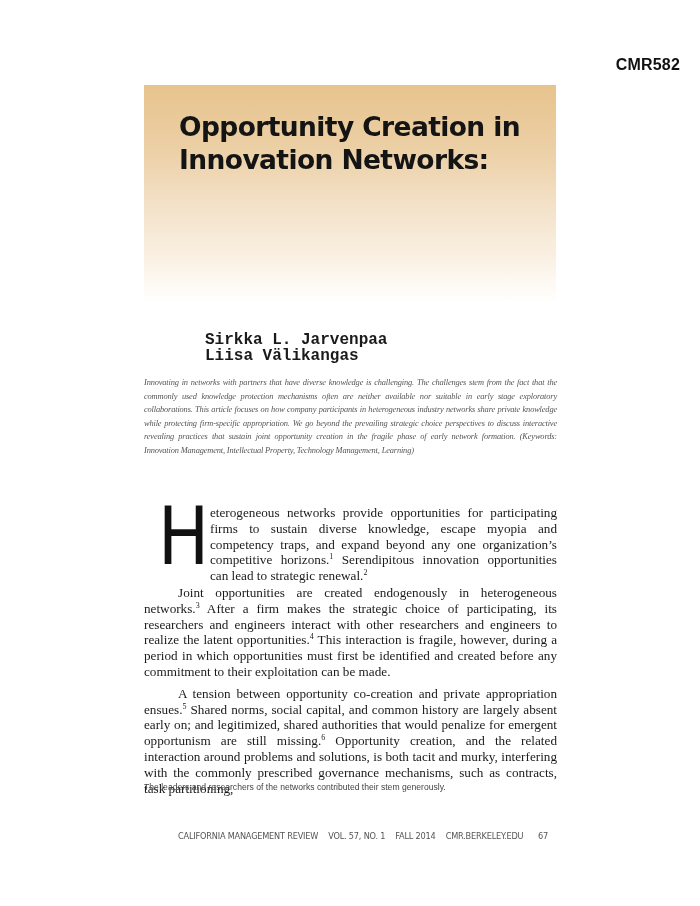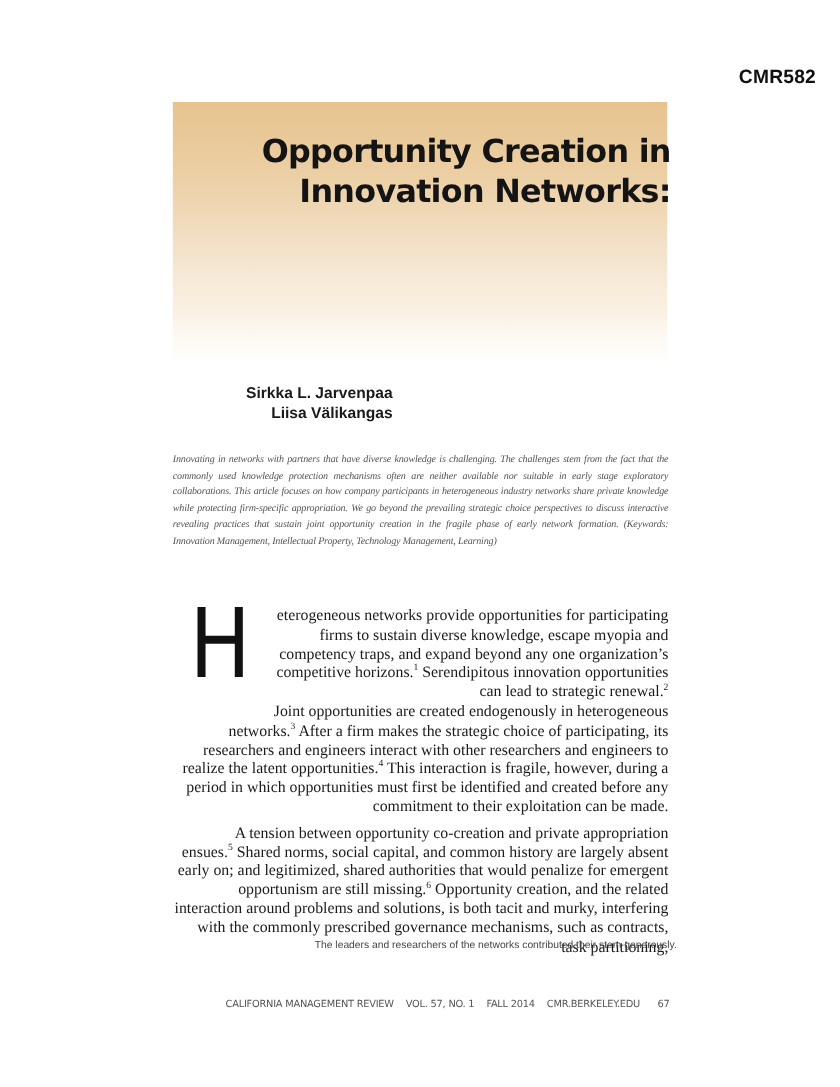--- a/index.html
+++ b/index.html
@@ -1,15 +1,15 @@
 <!DOCTYPE html>
 <html><head>
   <meta charset="utf-8">
   <style>
-    * { margin: 0; padding: 0; box-sizing: border-box; text-align: right; }
+    * { margin: 0; padding: 0; box-sizing: border-box; }
     html, body {
       width: 700px;
       height: 906px;
       background: #ffffff;
       overflow: hidden;
     }
     body {
       position: relative;
       font-family: "Liberation Serif", serif;
       color: #1a1a1a;
@@ -57,24 +57,24 @@
       font-family: "DejaVu Sans", sans-serif;
       font-size: 19px;
       color: #1a1a1a;
       font-variant: small-caps;
       letter-spacing: -0.2px;
       white-space: nowrap;
     }
     .authors {
       position: absolute;
       left: 205px;
-      top: 320px;
-      font-family: Liberation Sans, sans-serif;
+      top: 332px;
+      font-family: Liberation Mono, monospace;
       font-weight: bold;
-      font-size: 13px;
+      font-size: 16px;
       line-height: 16px;
       color: #1a1a1a;
     }
     .abstract {
       position: absolute;
       left: 144px;
       top: 376px;
       width: 413px;
       font-family: Liberation Serif, serif;
       font-style: italic;
@@ -127,21 +127,21 @@
       left: 144px;
       top: 781px;
       width: 420px;
       font-family: "Liberation Sans", sans-serif;
       font-size: 8.6px;
       line-height: 12.6px;
       color: #444;
     }
     .footer {
       position: absolute;
-      left: 188px;
+      left: 178px;
       top: 831px;
       width: 370px;
       font-family: "DejaVu Sans", sans-serif;
       font-size: 8.2px;
       color: #555;
       display: flex;
       justify-content: space-between;
       letter-spacing: -0.2px;
     }
     .footer .journal { white-space: nowrap; }

